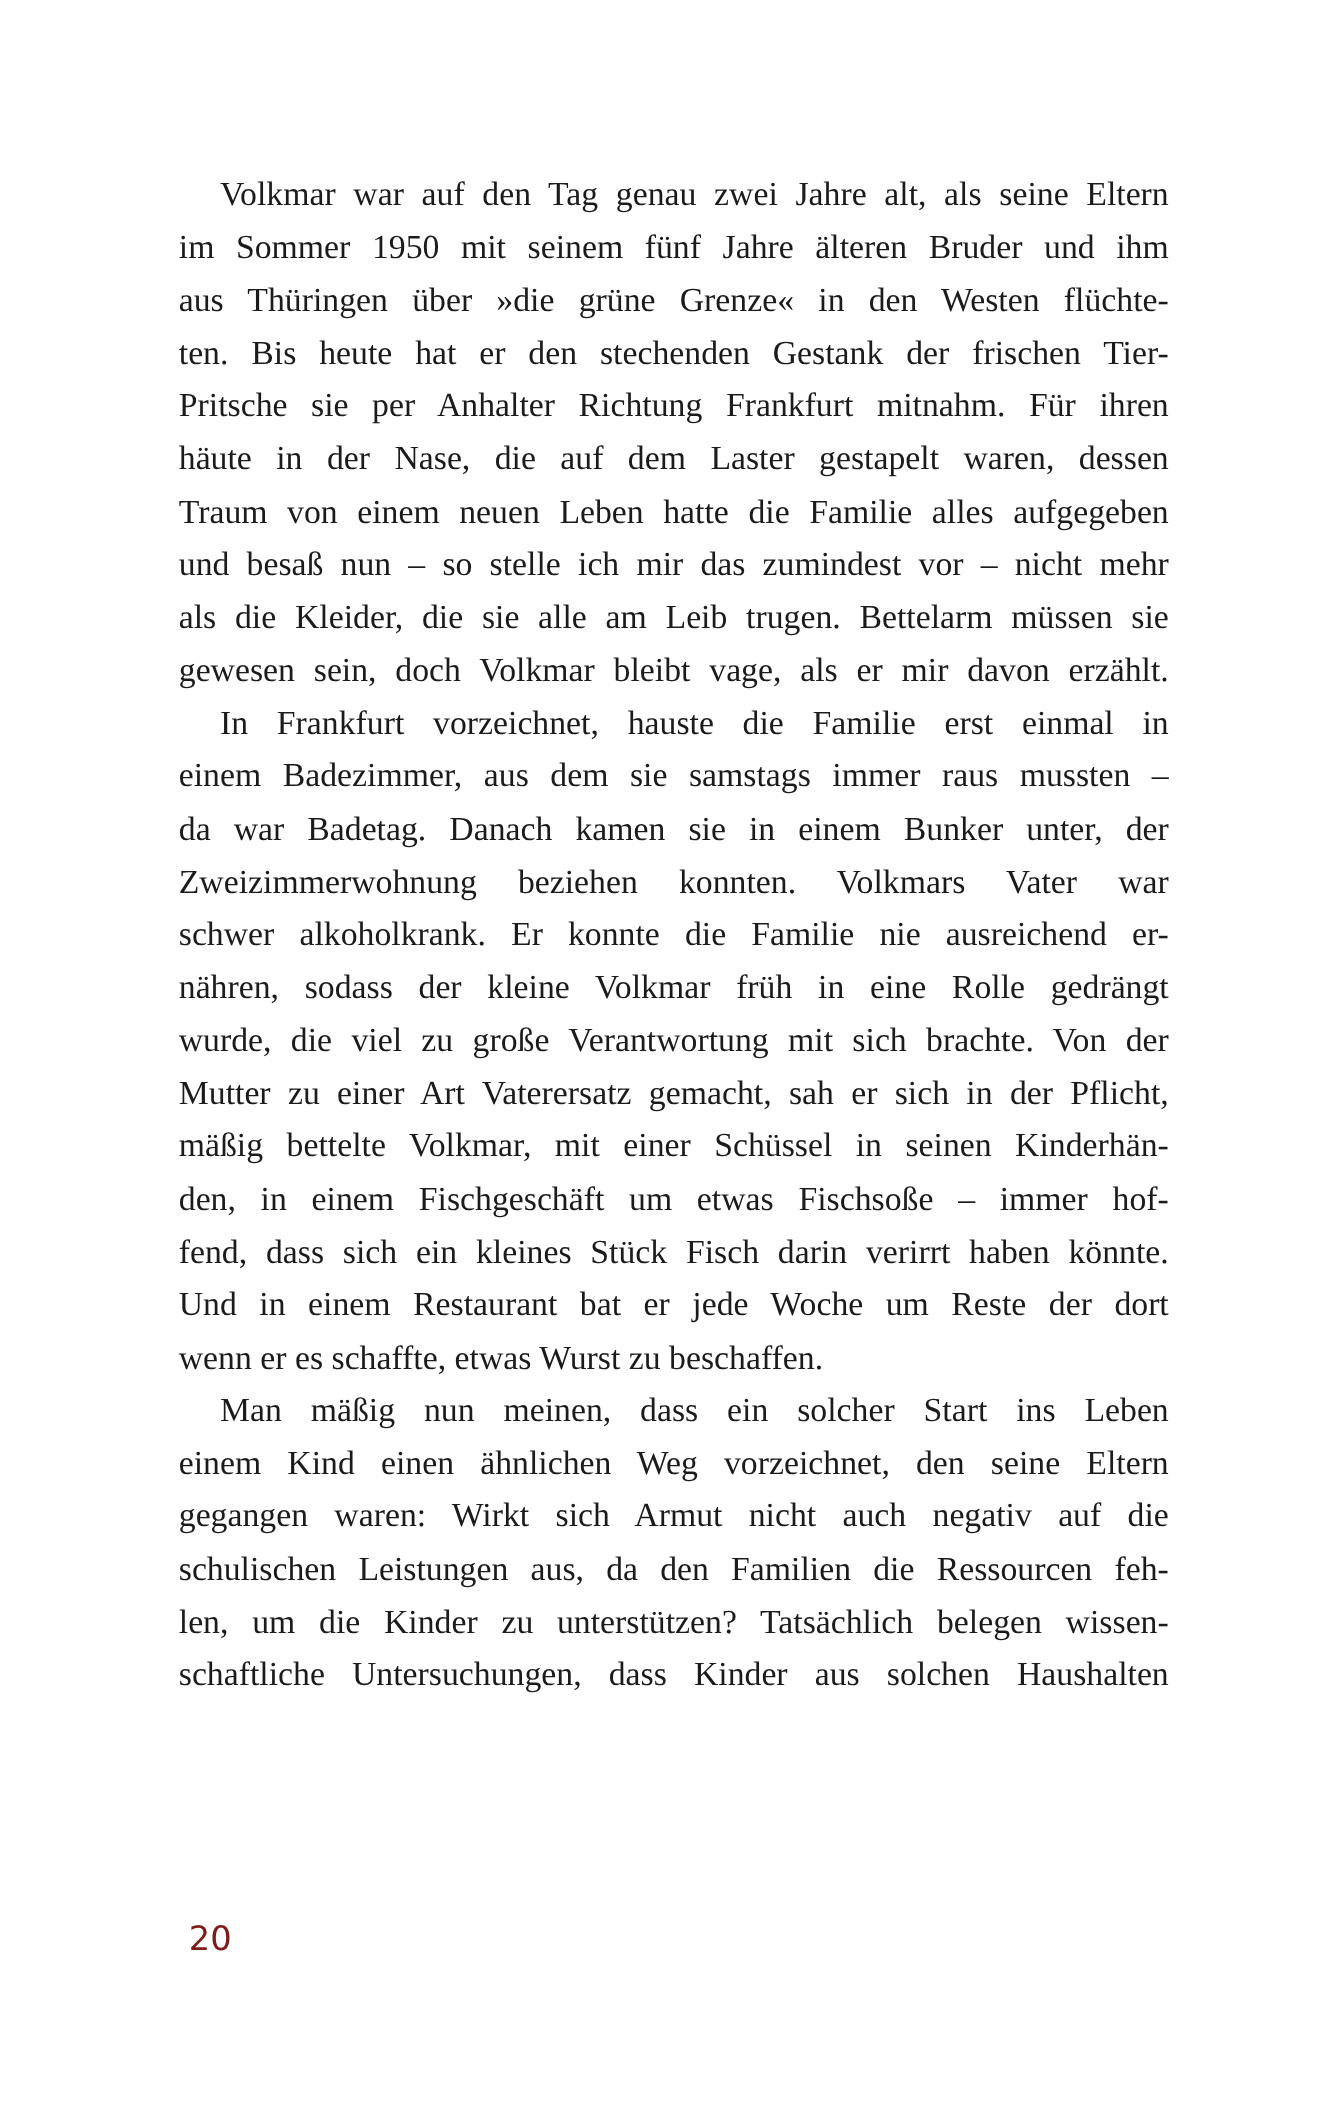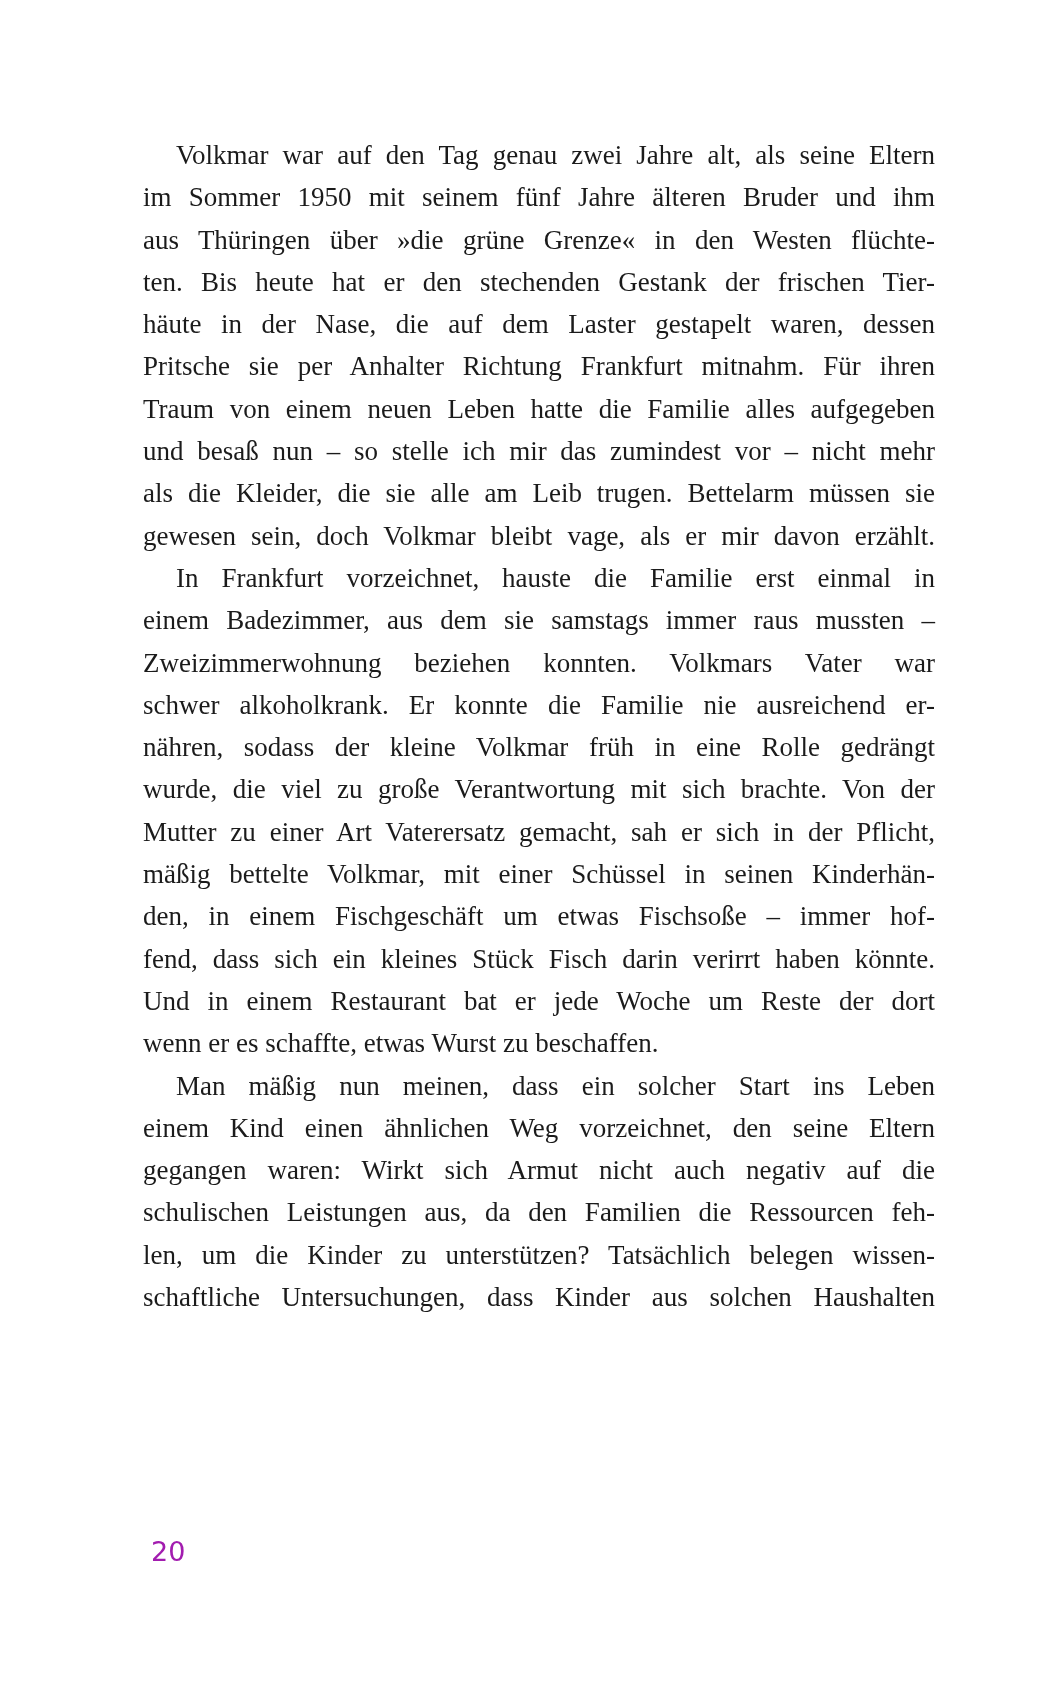--- a/index.html
+++ b/index.html
@@ -38,40 +38,41 @@
   .line.para-end {
     text-align-last: left;
   }
   .page-number {
     position: absolute;
     left: 151px;
     top: 1538px;
     font-family: "DejaVu Sans", "Liberation Sans", sans-serif;
     font-size: 27px;
     line-height: 1;
-    color: #a21caf;
+    color: #7f1d1d;
   }
 </style>
 </head>
 <body>
 
 <div class="book-page">
   <div class="text-block">
       <div class="line indent">Volkmar war auf den Tag genau zwei Jahre alt, als seine Eltern</div>
       <div class="line">im Sommer 1950 mit seinem fünf Jahre älteren Bruder und ihm</div>
       <div class="line">aus Thüringen über »die grüne Grenze« in den Westen flüchte-</div>
       <div class="line">ten. Bis heute hat er den stechenden Gestank der frischen Tier-</div>
+      <div class="line">Pritsche sie per Anhalter Richtung Frankfurt mitnahm. Für ihren</div>
       <div class="line">häute in der Nase, die auf dem Laster gestapelt waren, dessen</div>
-      <div class="line">Pritsche sie per Anhalter Richtung Frankfurt mitnahm. Für ihren</div>
       <div class="line">Traum von einem neuen Leben hatte die Familie alles aufgegeben</div>
       <div class="line">und besaß nun – so stelle ich mir das zumindest vor – nicht mehr</div>
       <div class="line">als die Kleider, die sie alle am Leib trugen. Bettelarm müssen sie</div>
       <div class="line">gewesen sein, doch Volkmar bleibt vage, als er mir davon erzählt.</div>
       <div class="line indent">In Frankfurt vorzeichnet, hauste die Familie erst einmal in</div>
       <div class="line">einem Badezimmer, aus dem sie samstags immer raus mussten –</div>
+      <div class="line">da war Badetag. Danach kamen sie in einem Bunker unter, der</div>
       <div class="line">Zweizimmerwohnung beziehen konnten. Volkmars Vater war</div>
       <div class="line">schwer alkoholkrank. Er konnte die Familie nie ausreichend er-</div>
       <div class="line">nähren, sodass der kleine Volkmar früh in eine Rolle gedrängt</div>
       <div class="line">wurde, die viel zu große Verantwortung mit sich brachte. Von der</div>
       <div class="line">Mutter zu einer Art Vaterersatz gemacht, sah er sich in der Pflicht,</div>
       <div class="line">mäßig bettelte Volkmar, mit einer Schüssel in seinen Kinderhän-</div>
       <div class="line">den, in einem Fischgeschäft um etwas Fischsoße – immer hof-</div>
       <div class="line">fend, dass sich ein kleines Stück Fisch darin verirrt haben könnte.</div>
       <div class="line">Und in einem Restaurant bat er jede Woche um Reste der dort</div>
       <div class="line para-end">wenn er es schaffte, etwas Wurst zu beschaffen.</div>

